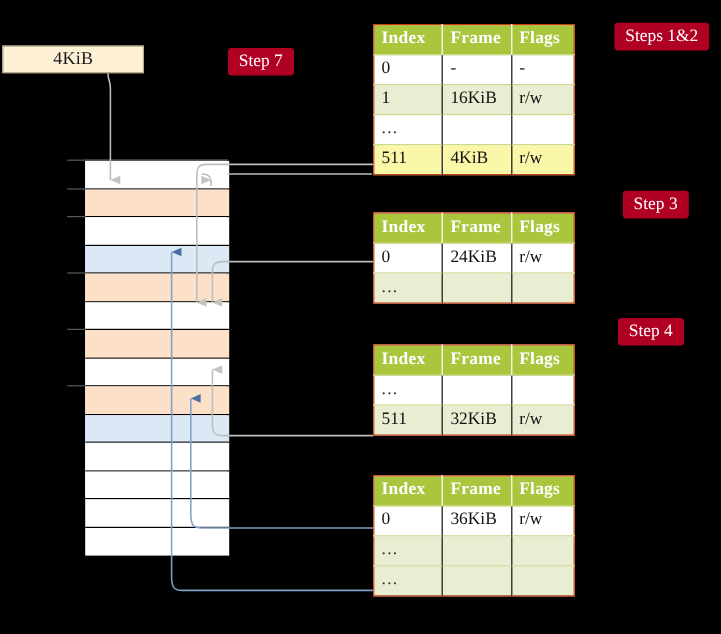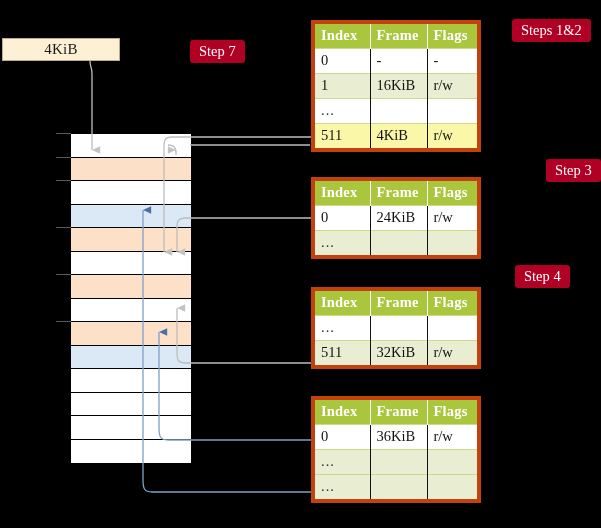--- a/index.html
+++ b/index.html
@@ -41,21 +41,21 @@
     color: #ffffff;
     font-size: 14.5px;
     padding: 2px 9px 3px 9px;
     border-radius: 3px;
     white-space: nowrap;
     line-height: 1.25;
     box-shadow: 0 1px 0 rgba(0,0,0,.35);
   }
   .badge-step0   { left: 190px; top: 40px; }
   .badge-steps12 { left: 512px; top: 19px; }
-  .badge-step3   { left: 546px; top: 159px; }
+  .badge-step3   { left: 519px; top: 159px; }
   .badge-step4   { left: 515px; top: 265px; text-align: center; }
 
   
   #memcol {
     position: absolute;
     left: 70px;
     top: 133px;
     width: 120px;
     height: 282px;
     border: 1px solid #000;
@@ -82,21 +82,21 @@
     border-top: 1.5px solid #5a5a5a;
   }
 
   
   .ptable {
     position: absolute;
     border-collapse: collapse;
     background: #ffffff;
     font-size: 14.5px;
     color: #111;
-    border: 4px solid #c2410c;
+    border: 1px solid #c2410c;
     table-layout: fixed;
   }
   .ptable th {
     background: #a9c63c;
     color: #ffffff;
     font-weight: bold;
     text-align: left;
     padding: 3px 6px 4px 6px;
     border-right: 1px solid #ffffff;
     font-size: 14.5px;

